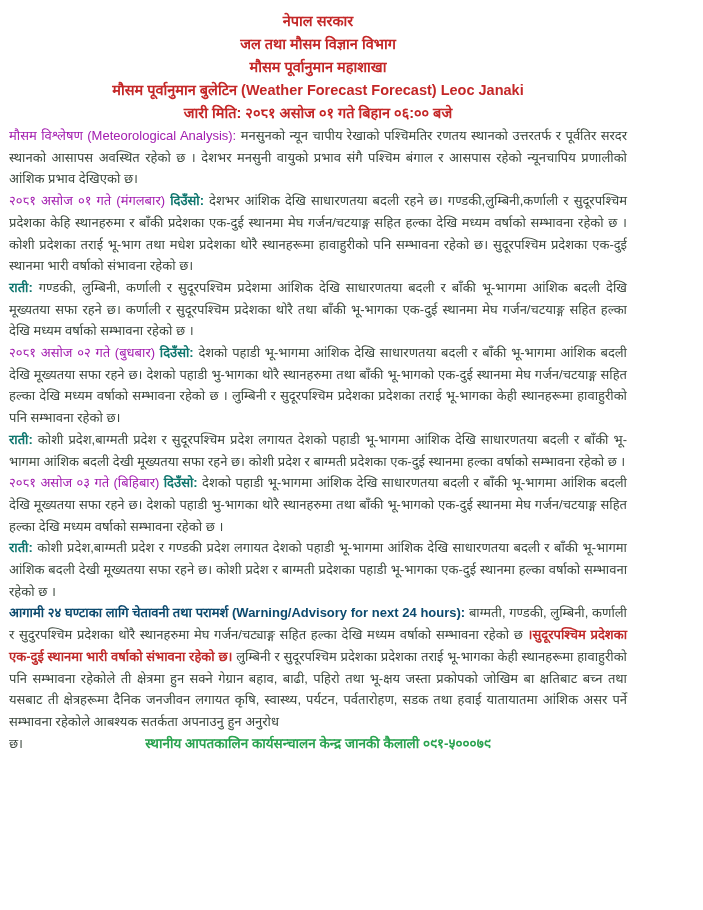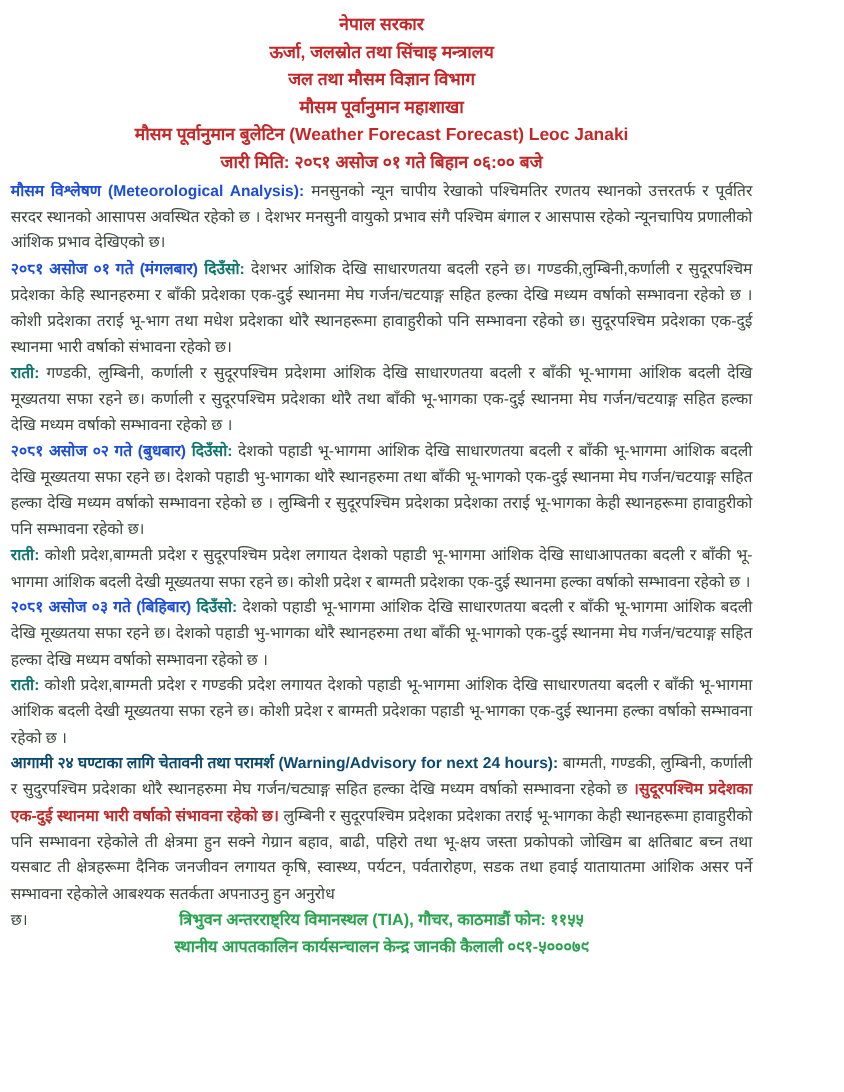--- a/index.html
+++ b/index.html
@@ -18,21 +18,21 @@
     font-size:14.5px;
     line-height:23px;
     white-space:nowrap;
   }
   p.para {
     margin:0;
     font-size:13px;
     line-height:21.7px;
     text-align:justify;
   }
-  .blue-head  { color:#1d4ed8; font-weight:bold; }
+  .blue-head  { color:#a21caf; font-weight:normal; }
   .bold-label { color:#0f766e; font-weight:bold; }
   .warn-head  { color:#0c4a6e; font-weight:bold; }
   .warn-hl    { color:#c02a2a; font-weight:bold; }
   .footer-row {
     position:relative;
     font-size:13px;
     line-height:21.7px;
     text-align:center;
   }
   .footer-row .tail { position:absolute; left:0; color:#3a463c; }
@@ -44,43 +44,41 @@
     line-height:22px;
   }
 </style>
 </head>
 <body>
 
 <div class="page">
 
   <div>
     <div class="hdr-line">नेपाल सरकार</div>
-    <div class="hdr-line">ऊर्जा, जलस्रोत तथा सिंचाइ मन्त्रालय</div>
     <div class="hdr-line">जल तथा मौसम विज्ञान विभाग</div>
     <div class="hdr-line">मौसम पूर्वानुमान महाशाखा</div>
     <div class="hdr-line">मौसम पूर्वानुमान बुलेटिन (Weather Forecast Forecast) Leoc Janaki</div>
     <div class="hdr-line">जारी मिति: २०८१ असोज ०१ गते बिहान ०६:०० बजे</div>
   </div>
 
   <p class="para"><span class="blue-head">मौसम विश्लेषण (Meteorological Analysis):</span> <span>मनसुनको न्यून चापीय रेखाको पश्चिमतिर रणतय स्थानको उत्तरतर्फ र पूर्वतिर सरदर स्थानको आसापस अवस्थित रहेको छ । देशभर मनसुनी वायुको प्रभाव संगै पश्चिम बंगाल र आसपास रहेको न्यूनचापिय प्रणालीको आंशिक प्रभाव देखिएको छ।</span></p>
 
 
   <p class="para"><span class="blue-head">२०८१ असोज ०१ गते (मंगलबार)</span> <span class="bold-label">दिउँसो:</span> <span>देशभर आंशिक देखि साधारणतया बदली रहने छ। गण्डकी,लुम्बिनी,कर्णाली र सुदूरपश्चिम प्रदेशका केहि स्थानहरुमा र बाँकी प्रदेशका एक-दुई स्थानमा मेघ गर्जन/चटयाङ्ग सहित हल्का देखि मध्यम वर्षाको सम्भावना रहेको छ । कोशी प्रदेशका तराई भू-भाग तथा मधेश प्रदेशका थोरै स्थानहरूमा हावाहुरीको पनि सम्भावना रहेको छ। सुदूरपश्चिम प्रदेशका एक-दुई स्थानमा भारी वर्षाको संभावना रहेको छ।</span></p>
 
   <p class="para"><span class="bold-label">राती:</span> <span>गण्डकी, लुम्बिनी, कर्णाली र सुदूरपश्चिम प्रदेशमा आंशिक देखि साधारणतया बदली र बाँकी भू-भागमा आंशिक बदली देखि मूख्यतया सफा रहने छ। कर्णाली र सुदूरपश्चिम प्रदेशका थोरै तथा बाँकी भू-भागका एक-दुई स्थानमा मेघ गर्जन/चटयाङ्ग सहित हल्का देखि मध्यम वर्षाको सम्भावना रहेको छ ।</span></p>
 
   <p class="para"><span class="blue-head">२०८१ असोज ०२ गते (बुधबार)</span> <span class="bold-label">दिउँसो:</span> <span>देशको पहाडी भू-भागमा आंशिक देखि साधारणतया बदली र बाँकी भू-भागमा आंशिक बदली देखि मूख्यतया सफा रहने छ। देशको पहाडी भु-भागका थोरै स्थानहरुमा तथा बाँकी भू-भागको एक-दुई स्थानमा मेघ गर्जन/चटयाङ्ग सहित हल्का देखि मध्यम वर्षाको सम्भावना रहेको छ । लुम्बिनी र सुदूरपश्चिम प्रदेशका प्रदेशका तराई भू-भागका केही स्थानहरूमा हावाहुरीको पनि सम्भावना रहेको छ।</span></p>
 
-  <p class="para"><span class="bold-label">राती:</span> <span>कोशी प्रदेश,बाग्मती प्रदेश र सुदूरपश्चिम प्रदेश लगायत देशको पहाडी भू-भागमा आंशिक देखि साधाआपतका बदली र बाँकी भू-भागमा आंशिक बदली देखी मूख्यतया सफा रहने छ। कोशी प्रदेश र बाग्मती प्रदेशका एक-दुई स्थानमा हल्का वर्षाको सम्भावना रहेको छ ।</span></p>
+  <p class="para"><span class="bold-label">राती:</span> <span>कोशी प्रदेश,बाग्मती प्रदेश र सुदूरपश्चिम प्रदेश लगायत देशको पहाडी भू-भागमा आंशिक देखि साधारणतया बदली र बाँकी भू-भागमा आंशिक बदली देखी मूख्यतया सफा रहने छ। कोशी प्रदेश र बाग्मती प्रदेशका एक-दुई स्थानमा हल्का वर्षाको सम्भावना रहेको छ ।</span></p>
 
   <p class="para"><span class="blue-head">२०८१ असोज ०३ गते (बिहिबार)</span> <span class="bold-label">दिउँसो:</span> <span>देशको पहाडी भू-भागमा आंशिक देखि साधारणतया बदली र बाँकी भू-भागमा आंशिक बदली देखि मूख्यतया सफा रहने छ। देशको पहाडी भु-भागका थोरै स्थानहरुमा तथा बाँकी भू-भागको एक-दुई स्थानमा मेघ गर्जन/चटयाङ्ग सहित हल्का देखि मध्यम वर्षाको सम्भावना रहेको छ ।</span></p>
 
   <p class="para"><span class="bold-label">राती:</span> <span>कोशी प्रदेश,बाग्मती प्रदेश र गण्डकी प्रदेश लगायत देशको पहाडी भू-भागमा आंशिक देखि साधारणतया बदली र बाँकी भू-भागमा आंशिक बदली देखी मूख्यतया सफा रहने छ। कोशी प्रदेश र बाग्मती प्रदेशका पहाडी भू-भागका एक-दुई स्थानमा हल्का वर्षाको सम्भावना रहेको छ ।</span></p>
 
   <p class="para"><span class="warn-head">आगामी २४ घण्टाका लागि चेतावनी तथा परामर्श (Warning/Advisory for next 24 hours):</span> <span>बाग्मती, गण्डकी, लुम्बिनी, कर्णाली र सुदुरपश्चिम प्रदेशका थोरै स्थानहरुमा मेघ गर्जन/चट्याङ्ग सहित हल्का देखि मध्यम वर्षाको सम्भावना रहेको छ</span> <span class="warn-hl">।सुदूरपश्चिम प्रदेशका एक-दुई स्थानमा भारी वर्षाको संभावना रहेको छ।</span> <span>लुम्बिनी र सुदूरपश्चिम प्रदेशका प्रदेशका तराई भू-भागका केही स्थानहरूमा हावाहुरीको पनि सम्भावना रहेकोले ती क्षेत्रमा हुन सक्ने गेग्रान बहाव, बाढी, पहिरो तथा भू-क्षय जस्ता प्रकोपको जोखिम बा क्षतिबाट बच्न तथा यसबाट ती क्षेत्रहरूमा दैनिक जनजीवन लगायत कृषि, स्वास्थ्य, पर्यटन, पर्वतारोहण, सडक तथा हवाई यातायातमा आंशिक असर पर्ने सम्भावना रहेकोले आबश्यक सतर्कता अपनाउनु हुन अनुरोध</span></p>
 
   <div class="footer-row">
     <span class="tail">छ।</span>
   </div>
-  <div class="green-line">त्रिभुवन अन्तरराष्ट्रिय विमानस्थल (TIA), गौचर, काठमाडौं फोन: ११५५</div>
   <div class="green-line">स्थानीय आपतकालिन कार्यसन्चालन केन्द्र जानकी कैलाली ०९१-५०००७९</div>
 
 </div>
 
 </body></html>

